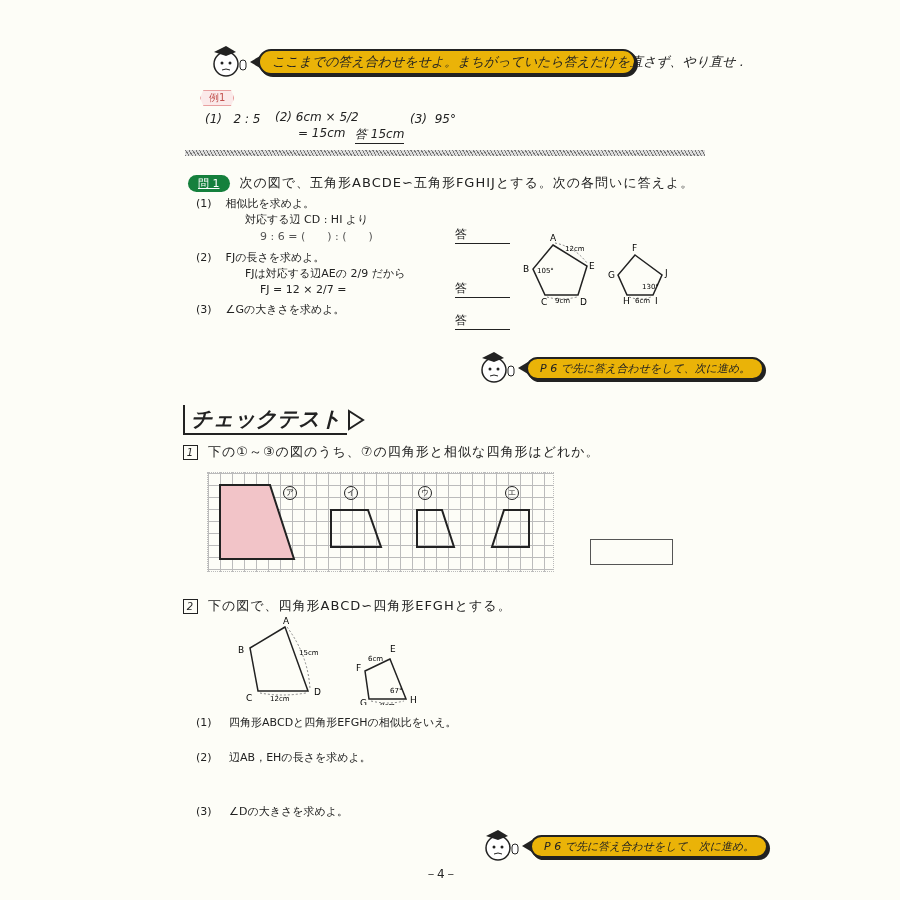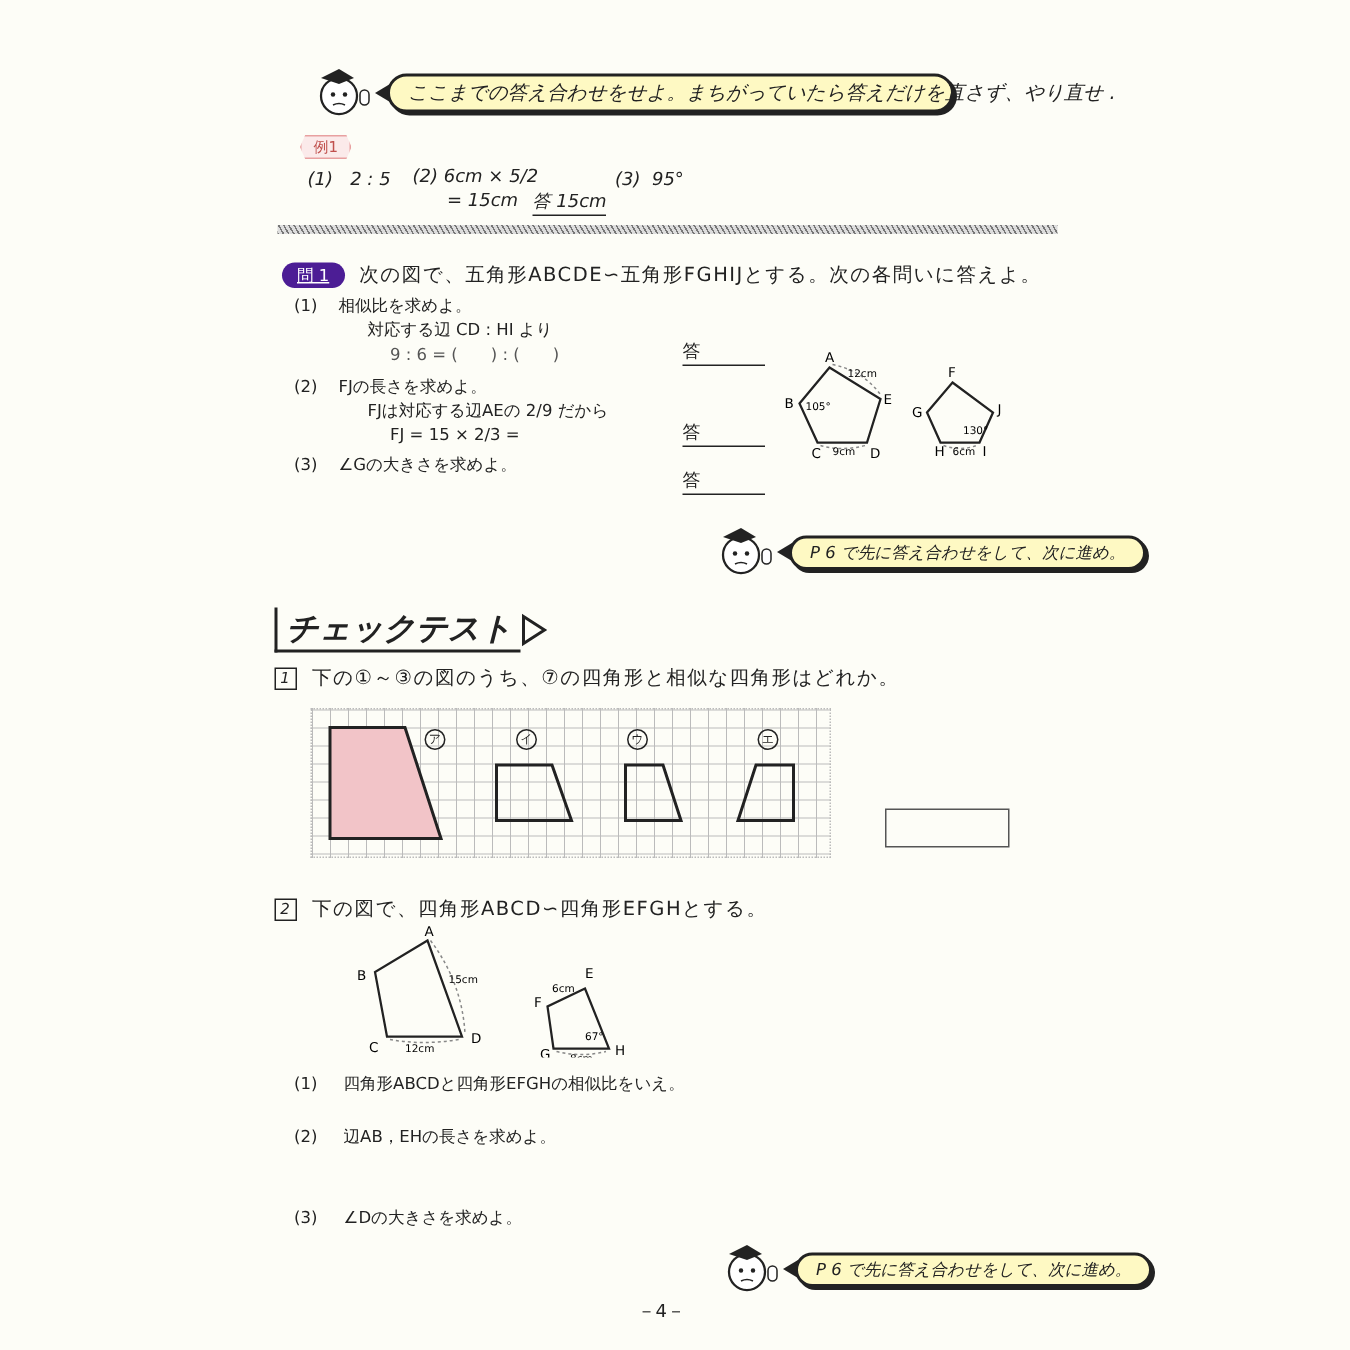--- a/index.html
+++ b/index.html
@@ -2,29 +2,29 @@
 <html><head>
 <meta charset="utf-8">
 <style>
   html,body{margin:0;padding:0;}
   body{width:900px;height:900px;background:#fdfdf7;position:relative;overflow:hidden;
        font-family:"DejaVu Sans",sans-serif;color:#222;}
   .abs{position:absolute;}
   .hint-row{display:flex;align-items:center;}
   .face{width:40px;height:36px;}
   .bubble{border:2px solid #222;border-radius:14px;padding:2px 12px;font-size:13px;font-style:italic;
-          background:#fef9c3;box-shadow:2px 2px 0 #222;white-space:nowrap;}
+          background:#eab308;box-shadow:2px 2px 0 #222;white-space:nowrap;}
   .tail{width:0;height:0;border-top:6px solid transparent;border-bottom:6px solid transparent;border-right:10px solid #222;margin-right:-2px;}
   .rei{font-size:10px;color:#c0504d;border:1px solid #e8a0a0;padding:0 8px;border-radius:2px;
        clip-path:polygon(10% 0,90% 0,100% 50%,90% 100%,10% 100%,0 50%);background:#fbeaea;}
   .hand{font-family:"DejaVu Sans",sans-serif;font-style:italic;font-size:12px;}
   .txt{font-size:13px;letter-spacing:1px;}
   .sm{font-size:11px;}
   .stripe{height:6px;background:repeating-linear-gradient(60deg,#777 0 1px,#ddd 1px 3px);}
-  .mon{background:#4c1d95;color:#fff;border-radius:10px;font-size:11px;padding:1px 10px;text-decoration:underline;}
+  .mon{background:#15803d;color:#fff;border-radius:10px;font-size:11px;padding:1px 10px;text-decoration:underline;}
   .ans{border-bottom:1px solid #222;width:55px;font-size:12px;}
   .num-box{display:inline-block;border:1px solid #222;width:13px;height:13px;font-size:10px;line-height:13px;text-align:center;font-style:italic;}
   .check-title{font-style:italic;font-weight:bold;font-size:21px;border-left:2px solid #222;border-bottom:2px solid #222;padding:0 6px;}
   .grid{background-color:#fdfdf7;
         background-image:linear-gradient(#bbb 1px,transparent 1px),linear-gradient(90deg,#bbb 1px,transparent 1px);
         background-size:12px 12px;border:1px dotted #bbb;}
   .circ{display:inline-block;width:12px;height:12px;border:1.5px solid #222;border-radius:50%;font-size:8px;text-align:center;line-height:12px;}
 </style>
 </head>
 <body>
@@ -71,21 +71,21 @@
 </div>
 <div class="abs sm" style="left:245px;top:212px;">対応する辺 CD : HI より</div>
 <div class="abs sm" style="left:260px;top:229px;color:#555;">9 : 6 = (　　) : (　　)</div>
 <div class="abs ans" style="left:455px;top:226px;">答</div>
 
 <div class="abs sm" style="left:196px;top:250px;">
   <span>(2)</span>&nbsp;&nbsp;&nbsp;
   <span>FJの長さを求めよ。</span>
 </div>
 <div class="abs sm" style="left:245px;top:266px;">FJは対応する辺AEの 2/9 だから</div>
-<div class="abs sm" style="left:260px;top:283px;">FJ = 15 × 2/3 =</div>
+<div class="abs sm" style="left:260px;top:283px;">FJ = 12 × 2/7 =</div>
 <div class="abs ans" style="left:455px;top:280px;">答</div>
 
 <div class="abs sm" style="left:196px;top:302px;">
   <span>(3)</span>&nbsp;&nbsp;&nbsp;
   <span>∠Gの大きさを求めよ。</span>
 </div>
 <div class="abs ans" style="left:455px;top:312px;">答</div>
 
 <svg class="abs" style="left:505px;top:225px;" width="200" height="90" viewBox="0 0 200 90">
   <polygon points="48,20 82,41 73,70 40,70 28,44" fill="none" stroke="#222" stroke-width="1.5"></polygon>

